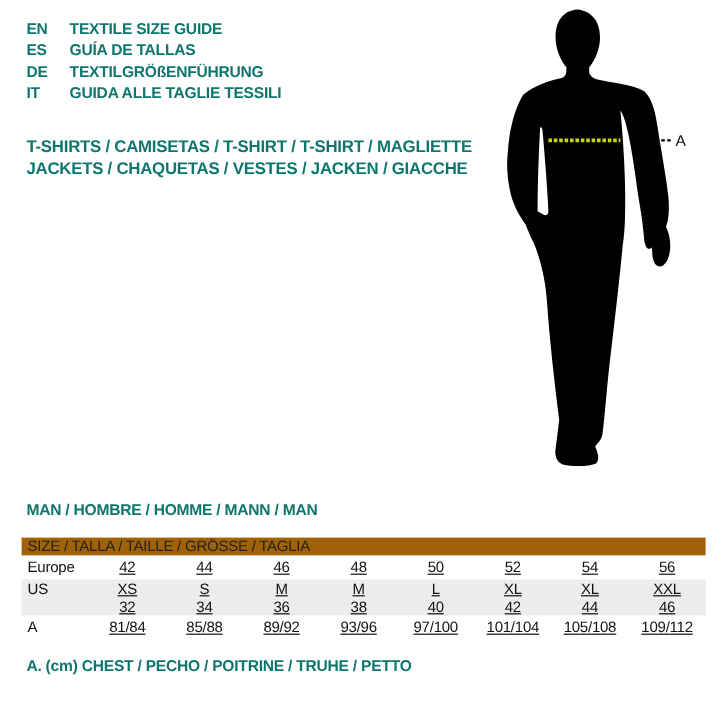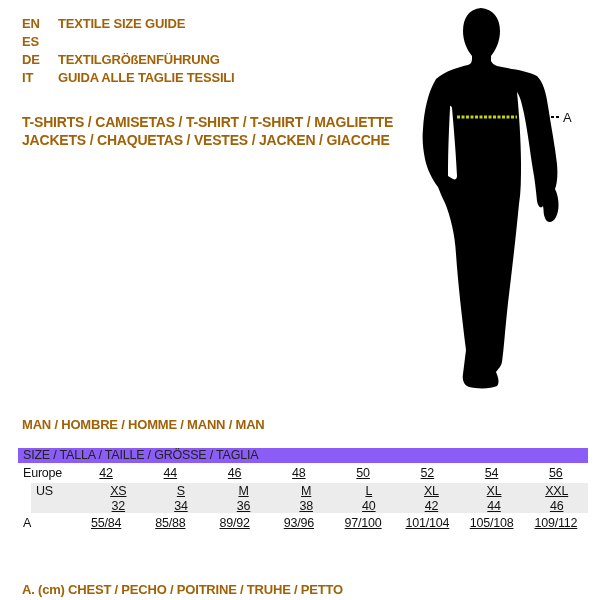--- a/index.html
+++ b/index.html
@@ -6,56 +6,57 @@
   body{
     width:600px;height:600px;position:relative;background:#ffffff;
     font-family:"Liberation Sans","DejaVu Sans",sans-serif;
     color:#111;overflow:hidden;
   }
   .abs{position:absolute;}
   
   .lang-list{left:22px;top:15px;}
   .lang-row{display:grid;grid-template-columns:36px auto;height:18px;line-height:18px;}
   .lang-code,.lang-label,.cat-line,.man-label,.footnote{
-    font-size:13px;font-weight:700;letter-spacing:-0.2px;white-space:nowrap;color:#a16207;
+    font-size:13px;font-weight:700;letter-spacing:-0.2px;white-space:nowrap;color:#0f766e;
   }
   
   .categories{left:22px;top:113px;}
   .cat-line{height:18px;line-height:18px;font-size:14px;}
   
   .figure-svg{left:0;top:0;width:600px;height:600px;pointer-events:none;}
   .figure-svg text{font-family:"Liberation Sans","DejaVu Sans",sans-serif;font-size:13px;fill:#111;}
   
   .man-label{left:22px;top:417px;}
   
   .size-table{left:18px;top:448px;width:570px;font-size:12.5px;letter-spacing:-0.2px;}
   .t-header{
-    height:15px;line-height:15px;background:#8b5cf6;color:#222;
+    height:15px;line-height:15px;background:#a16207;color:#222;
     padding-left:5px;font-size:12.5px;white-space:nowrap;
   }
   .t-row{display:grid;grid-template-columns:56px repeat(8,1fr);align-items:center;}
   .t-row.white{background:#ffffff;}
   .t-row.band{background:#ececec;}
   .h20{height:20px;}
-  .h15{height:15px;margin-left:13px;}
+  .h15{height:15px;}
   .t-label{padding-left:5px;text-align:left;white-space:nowrap;}
   .t-cell{text-align:center;white-space:nowrap;text-decoration:underline;}
   
-  .footnote{left:22px;top:547px;margin-top:35px;}
+  .footnote{left:22px;top:547px;}
 </style>
 </head>
 <body>
 
 <div class="abs lang-list">
   <div class="lang-row">
     <span class="lang-code">EN</span>
     <span class="lang-label">TEXTILE SIZE GUIDE</span>
   </div>
   <div class="lang-row">
     <span class="lang-code">ES</span>
+    <span class="lang-label">GUÍA DE TALLAS</span>
   </div>
   <div class="lang-row">
     <span class="lang-code">DE</span>
     <span class="lang-label">TEXTILGRÖßENFÜHRUNG</span>
   </div>
   <div class="lang-row">
     <span class="lang-code">IT</span>
     <span class="lang-label">GUIDA ALLE TAGLIE TESSILI</span>
   </div>
 </div>
@@ -152,21 +153,21 @@
     <span class="t-cell">36</span>
     <span class="t-cell">38</span>
     <span class="t-cell">40</span>
     <span class="t-cell">42</span>
     <span class="t-cell">44</span>
     <span class="t-cell">46</span>
   </div>
 
   <div class="t-row white h20">
     <span class="t-label">A</span>
-    <span class="t-cell">55/84</span>
+    <span class="t-cell">81/84</span>
     <span class="t-cell">85/88</span>
     <span class="t-cell">89/92</span>
     <span class="t-cell">93/96</span>
     <span class="t-cell">97/100</span>
     <span class="t-cell">101/104</span>
     <span class="t-cell">105/108</span>
     <span class="t-cell">109/112</span>
   </div>
 </div>
 

